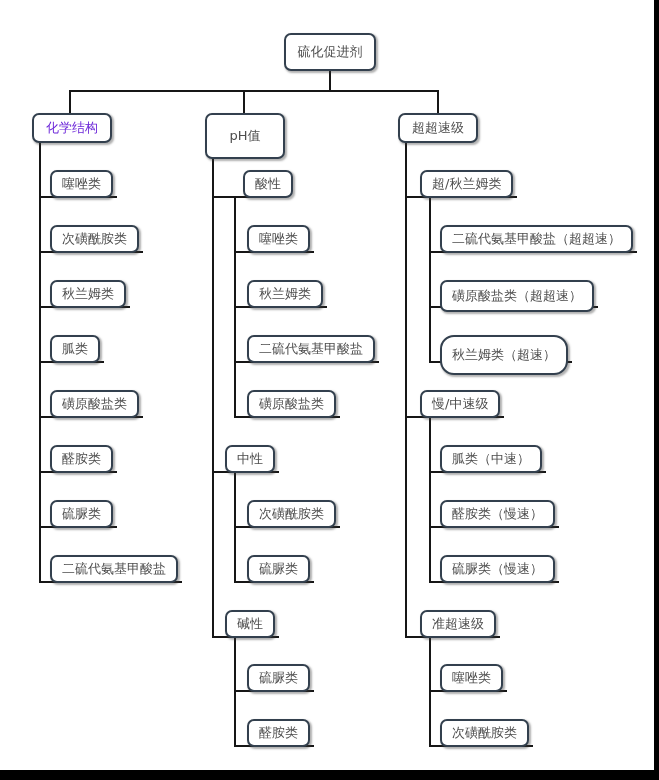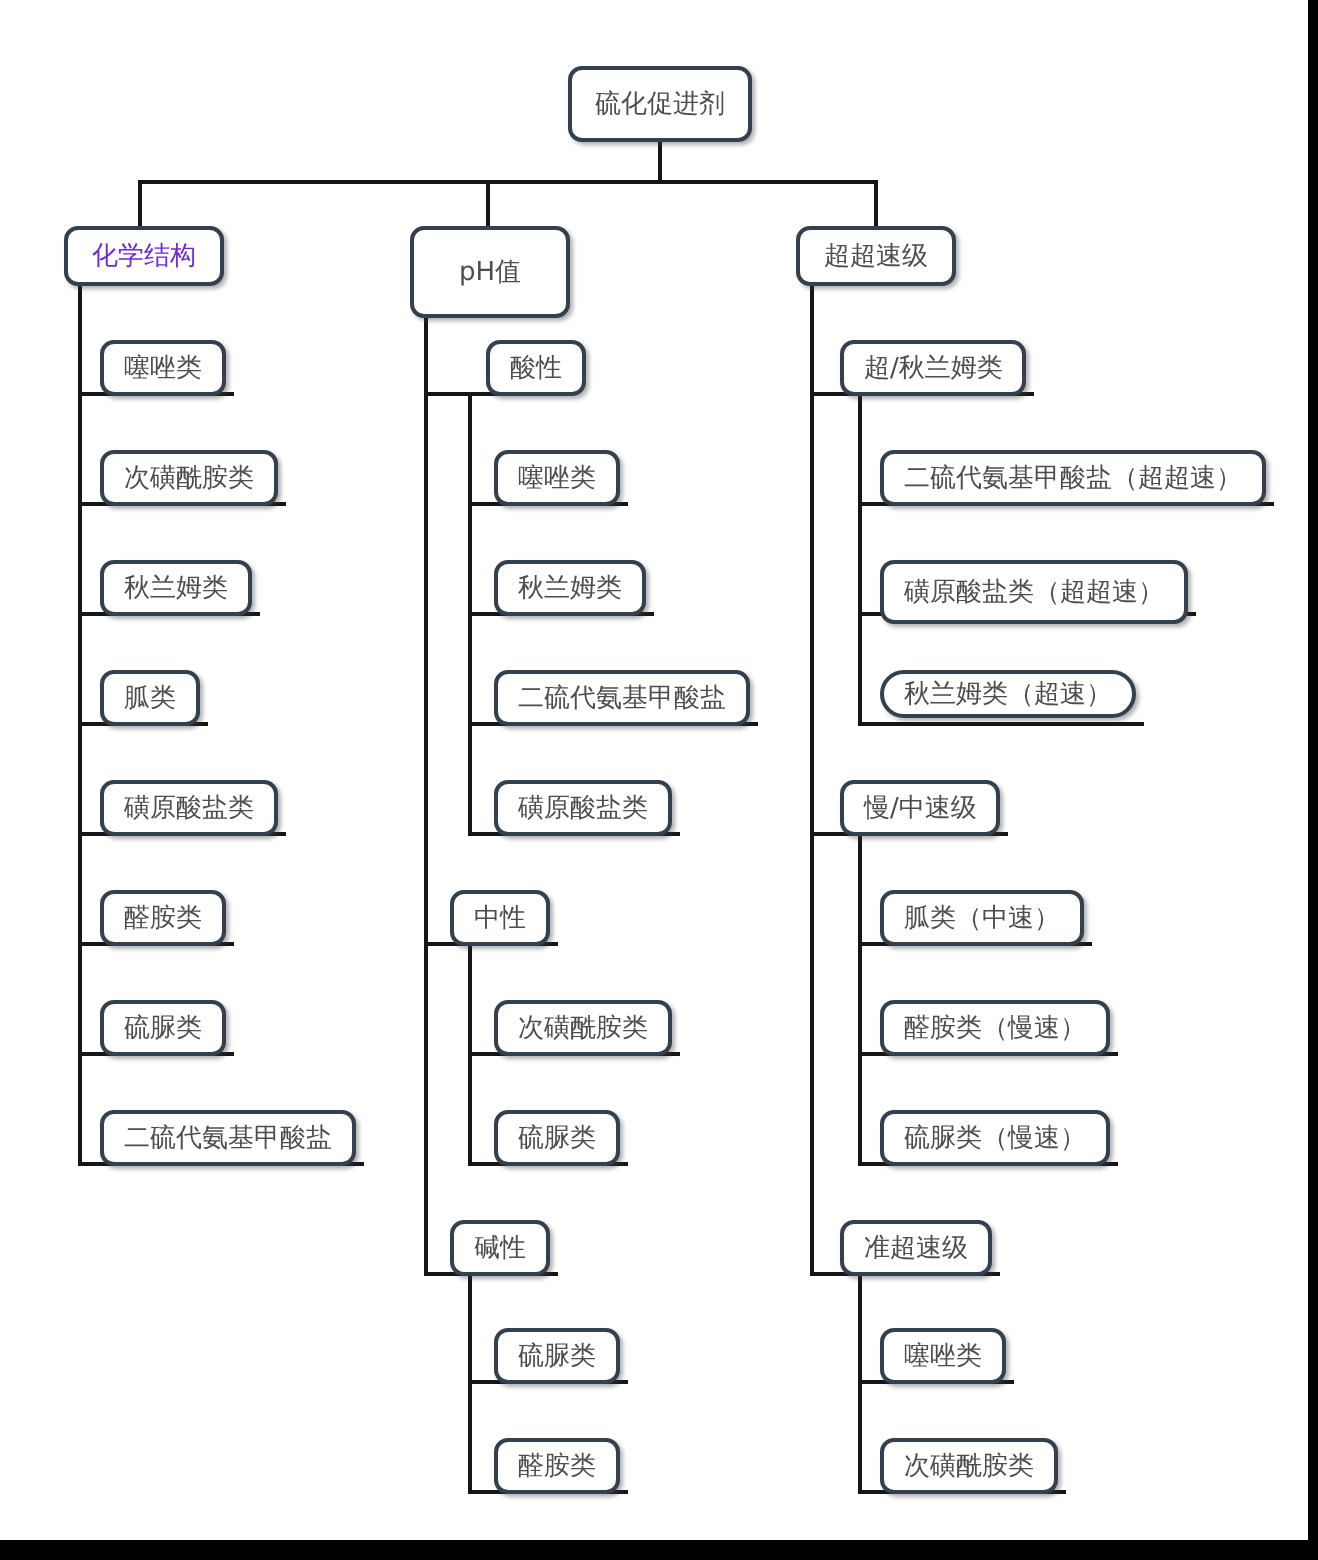--- a/index.html
+++ b/index.html
@@ -74,21 +74,21 @@
       <div class="cline" style="left: 234px; top: 636px; width: 2px; height: 111px; background: rgb(22, 22, 22);"></div>
       <div class="cline" style="left: 212px; top: 141px; width: 2px; height: 497px; background: rgb(22, 22, 22);"></div>
       <div class="cline" style="left: 437px; top: 90px; width: 2px; height: 29px; background: rgb(22, 22, 22);"></div>
       <div class="node" style="left: 398px; top: 113px; height: 30px; min-width: 80px; border-color: rgb(51, 64, 78); color: rgb(77, 77, 77);">超超速级</div>
       <div class="node" style="left: 420px; top: 170px; height: 28px; border-color: rgb(51, 64, 78); color: rgb(77, 77, 77);">超/秋兰姆类</div>
       <div class="cline" style="left: 405px; top: 196px; width: 112px; height: 2px; background: rgb(22, 22, 22);"></div>
       <div class="node" style="left: 440px; top: 225px; height: 28px; border-color: rgb(51, 64, 78); color: rgb(77, 77, 77);">二硫代氨基甲酸盐（超超速）</div>
       <div class="cline" style="left: 429px; top: 251px; width: 208px; height: 2px; background: rgb(22, 22, 22);"></div>
       <div class="node" style="left: 440px; top: 280px; height: 32px; border-color: rgb(51, 64, 78); color: rgb(77, 77, 77);">磺原酸盐类（超超速）</div>
       <div class="cline" style="left: 429px; top: 306px; width: 169px; height: 2px; background: rgb(22, 22, 22);"></div>
-      <div class="node" style="left: 440px; top: 335px; height: 24px; border-color: rgb(51, 64, 78); color: rgb(77, 77, 77); border-radius: 14px;">秋兰姆类（超速）</div>
+      <div class="node" style="left: 440px; top: 335px; height: 40px; border-color: rgb(51, 64, 78); color: rgb(77, 77, 77); border-radius: 14px;">秋兰姆类（超速）</div>
       <div class="cline" style="left: 429px; top: 361px; width: 143px; height: 2px; background: rgb(22, 22, 22);"></div>
       <div class="cline" style="left: 429px; top: 196px; width: 2px; height: 167px; background: rgb(22, 22, 22);"></div>
       <div class="node" style="left: 420px; top: 390px; height: 28px; border-color: rgb(51, 64, 78); color: rgb(77, 77, 77); text-align: right;">慢/中速级</div>
       <div class="cline" style="left: 405px; top: 416px; width: 99px; height: 2px; background: rgb(22, 22, 22);"></div>
       <div class="node" style="left: 440px; top: 445px; height: 28px; border-color: rgb(51, 64, 78); color: rgb(77, 77, 77);">胍类（中速）</div>
       <div class="cline" style="left: 429px; top: 471px; width: 117px; height: 2px; background: rgb(22, 22, 22);"></div>
       <div class="node" style="left: 440px; top: 500px; height: 28px; border-color: rgb(51, 64, 78); color: rgb(77, 77, 77);">醛胺类（慢速）</div>
       <div class="cline" style="left: 429px; top: 526px; width: 130px; height: 2px; background: rgb(22, 22, 22);"></div>
       <div class="node" style="left: 440px; top: 555px; height: 28px; border-color: rgb(51, 64, 78); color: rgb(77, 77, 77);">硫脲类（慢速）</div>
       <div class="cline" style="left: 429px; top: 581px; width: 130px; height: 2px; background: rgb(22, 22, 22);"></div>

